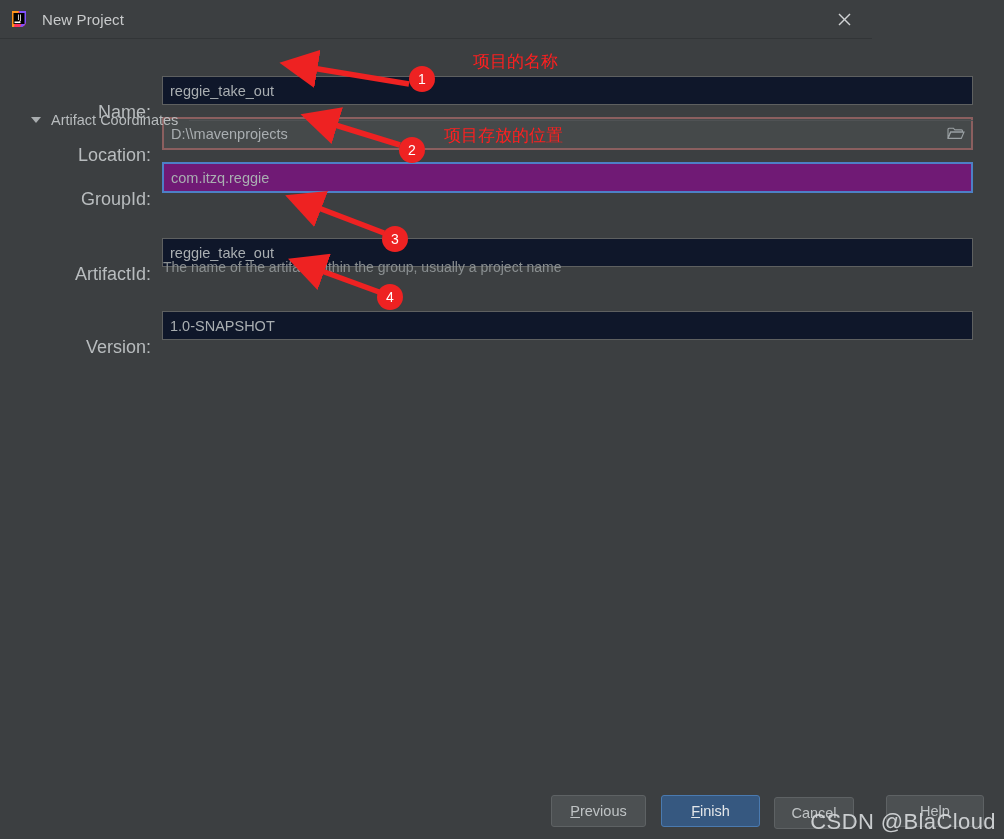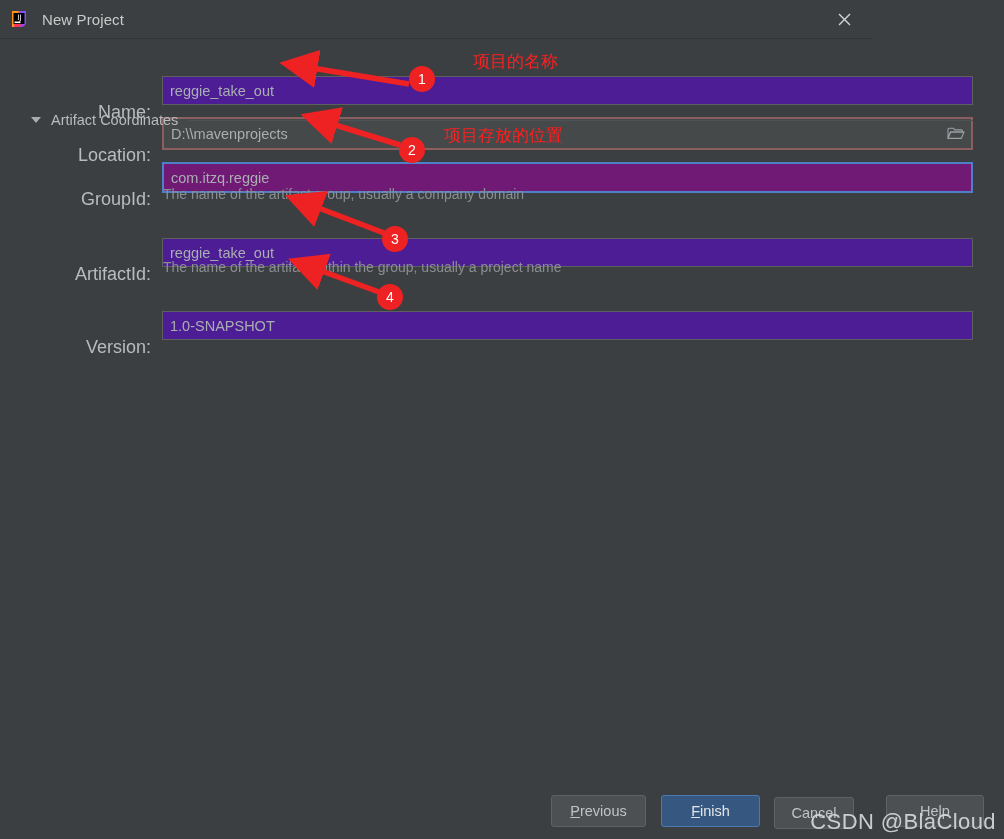--- a/index.html
+++ b/index.html
@@ -59,21 +59,21 @@
   .lbl {
     font-size: 18px;
     color: #b8bcbe;
     text-align: right;
     white-space: nowrap;
     margin-top: 44px;
   }
   .field {
     box-sizing: border-box;
     height: 29px;
-    background: #4c1d95;
+    background: #0f172a;
     border: 1px solid #5e6060;
     color: #a9aeb1;
     font-size: 14.5px;
     font-family: "Liberation Sans", sans-serif;
     padding: 0 7px;
     outline: none;
     display: flex;
     align-items: center;
   }
   .field.warn {
@@ -250,21 +250,20 @@
     <div class="section-title">Artifact Coordinates</div>
     <div class="section-line"></div>
   </div>
 
   <div class="row" style="left:31px; top:145px; width:942px;">
     <div class="lbl" style="width:120px;">GroupId:</div>
     <div class="field-wrap" style="margin-left:11px; width:811px;">
       <div class="field focus">com.itzq.reggie</div>
     </div>
   </div>
-  <div class="hint" style="left:163px; top:186px;">The name of the artifact group, usually a company domain</div>
 
   <div class="row" style="left:31px; top:220px; width:942px;">
     <div class="lbl" style="width:120px;">ArtifactId:</div>
     <div class="field-wrap" style="margin-left:11px; width:811px;">
       <div class="field">reggie_take_out</div>
     </div>
   </div>
   <div class="hint" style="left:163px; top:259px;">The name of the artifact within the group, usually a project name</div>
 
   <div class="row" style="left:31px; top:293px; width:942px;">

